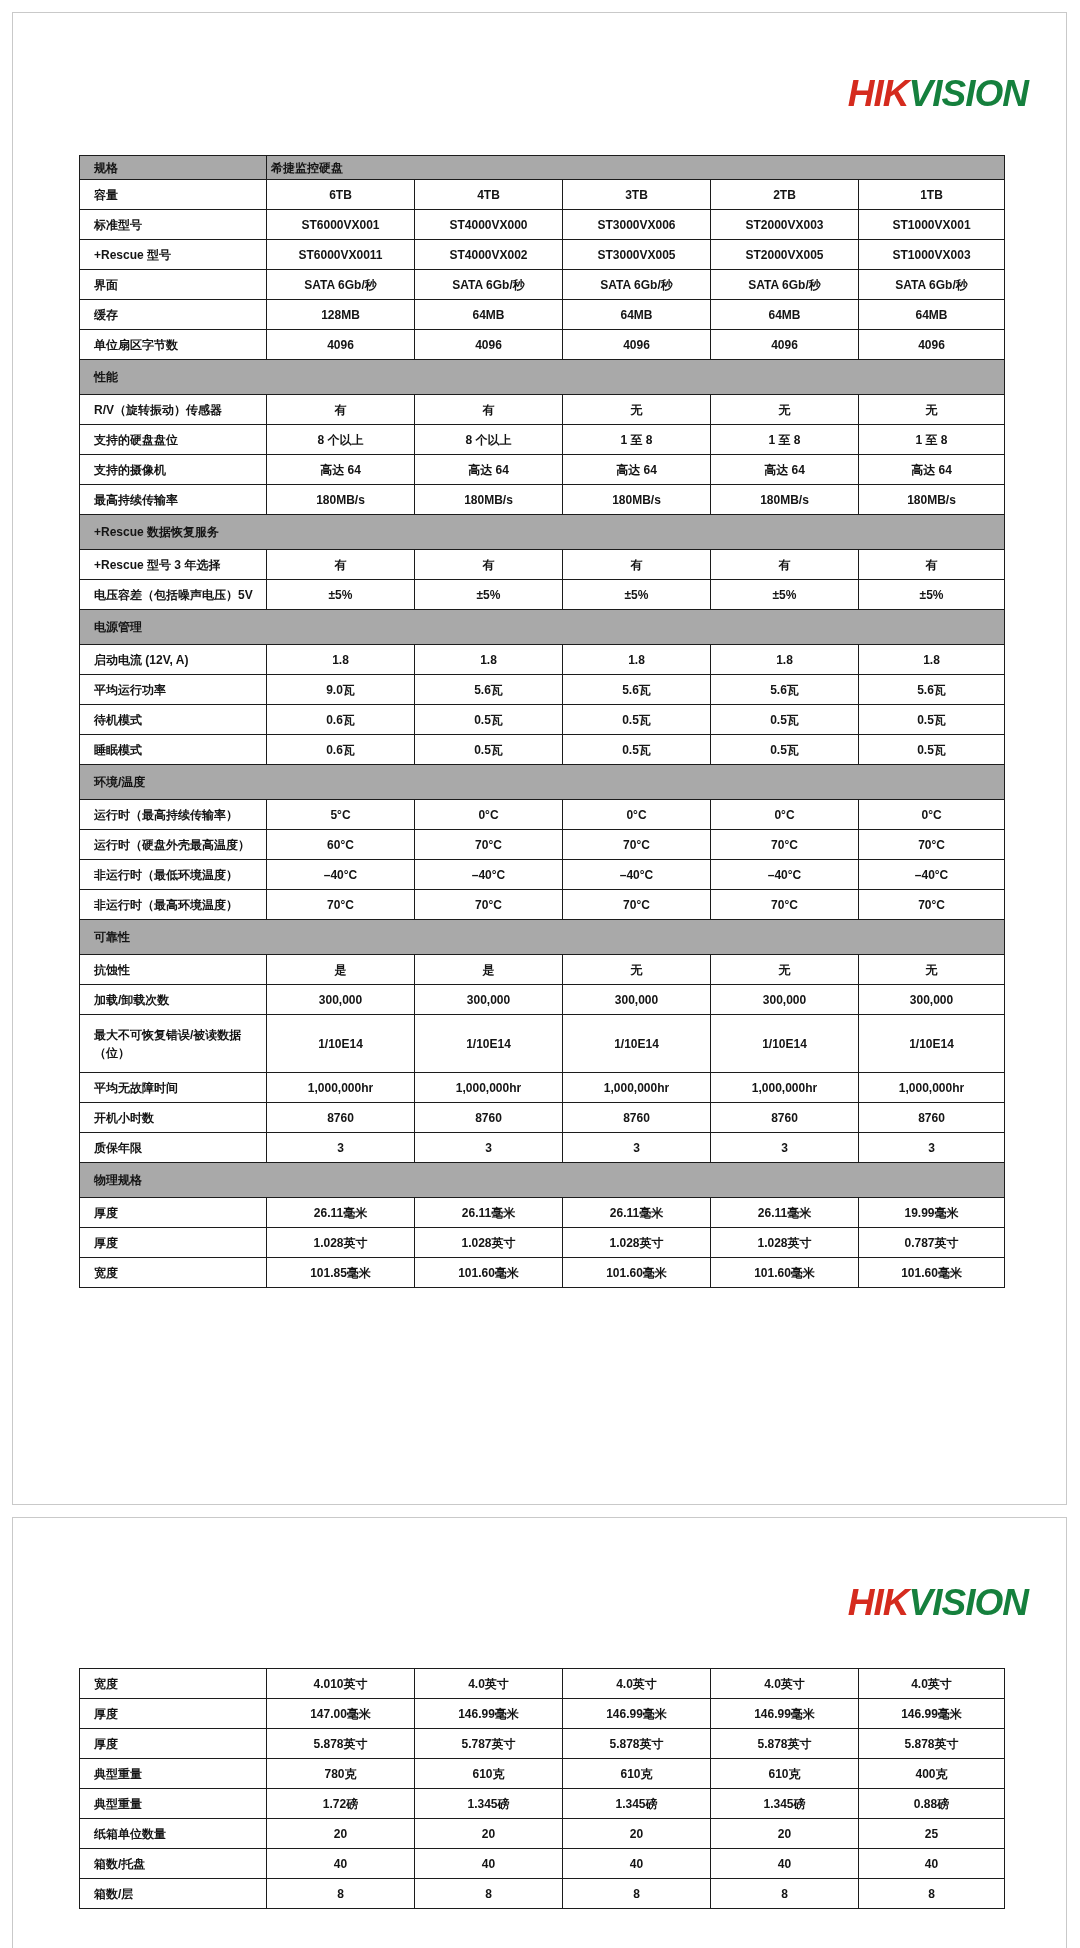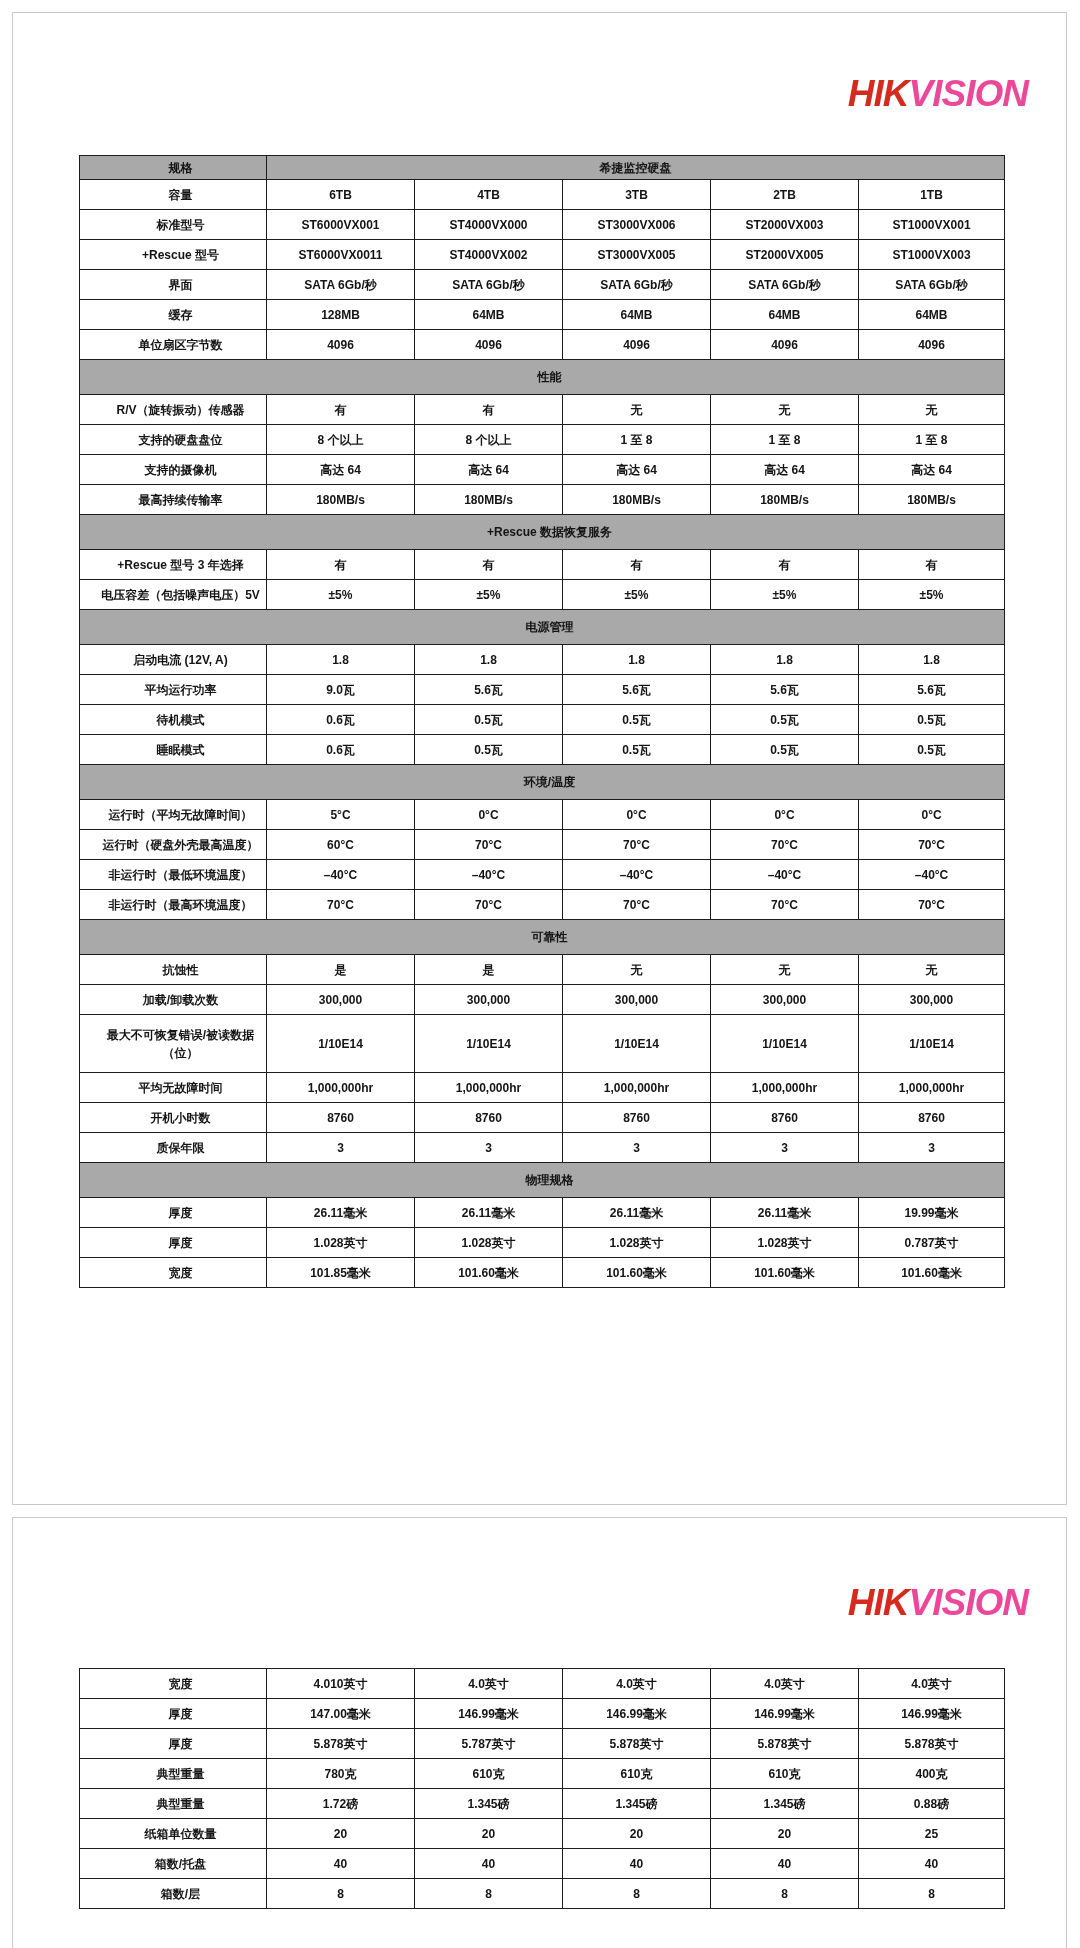--- a/index.html
+++ b/index.html
@@ -6,32 +6,32 @@
   body{width:1080px;height:1948px;position:relative;overflow:hidden;
        font-family:"Liberation Sans","DejaVu Sans",sans-serif;}
   .page{position:absolute;left:12px;width:1055px;background:#fff;border:1px solid #c9c9c9;box-sizing:border-box;}
   #page-1{top:12px;height:1493px;}
   #page-2{top:1517px;height:478px;}
   .logo{position:absolute;right:38px;font-style:italic;font-weight:bold;
         font-size:37px;letter-spacing:-1px;white-space:nowrap;line-height:1;}
   #page-1 .logo{top:62px;}
   #page-2 .logo{top:66px;}
   .logo .hik{color:#d52b1e;text-align:right;}
-  .logo .vision{color:#ec4899;}
+  .logo .vision{color:#15803d;}
   table.spec{position:absolute;left:66px;width:925px;border-collapse:collapse;table-layout:fixed;
              border:1px solid #1c1c1c;}
   #page-1 table.spec{top:142px;}
   #page-2 table.spec{top:150px;}
   td{border:1px solid #1c1c1c;font-size:12px;font-weight:bold;color:#141414;
      height:30px;padding:2px 4px;box-sizing:border-box;line-height:1.5;}
-  td.label{text-align:center;padding-left:21px;padding-right:6px;}
+  td.label{text-align:left;padding-left:14px;padding-right:6px;}
   td.val{text-align:center;}
   tr.section td{background:#a9a9a9;height:35px;}
   tr.split td{background:#a9a9a9;height:24px;}
-  tr.split td.span{text-align:center;}
+  tr.split td.span{text-align:left;}
   tr.tall td{height:58px;}
 </style>
 </head>
 <body>
 
 <div class="page" id="page-1">
   <div class="logo"><span class="hik">HIK</span><span class="vision">VISION</span></div>
   <table class="spec">
     <colgroup>
       <col style="width:187px">
@@ -180,21 +180,21 @@
           <td class="val">0.6瓦</td>
           <td class="val">0.5瓦</td>
           <td class="val">0.5瓦</td>
           <td class="val">0.5瓦</td>
           <td class="val">0.5瓦</td>
         </tr>
         <tr class="section">
           <td colspan="6" class="label">环境/温度</td>
         </tr>
         <tr>
-          <td class="label">运行时（平均无故障时间）</td>
+          <td class="label">运行时（最高持续传输率）</td>
           <td class="val">5°C</td>
           <td class="val">0°C</td>
           <td class="val">0°C</td>
           <td class="val">0°C</td>
           <td class="val">0°C</td>
         </tr>
         <tr>
           <td class="label">运行时（硬盘外壳最高温度）</td>
           <td class="val">60°C</td>
           <td class="val">70°C</td>

